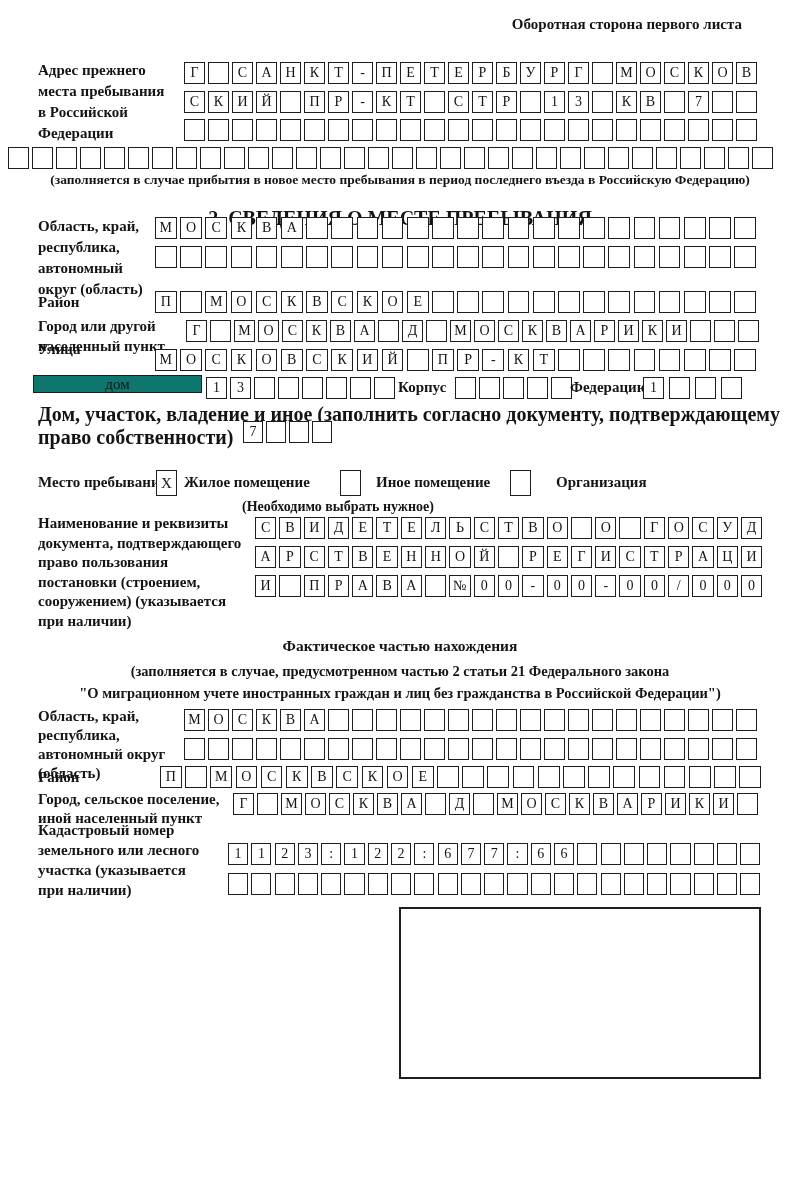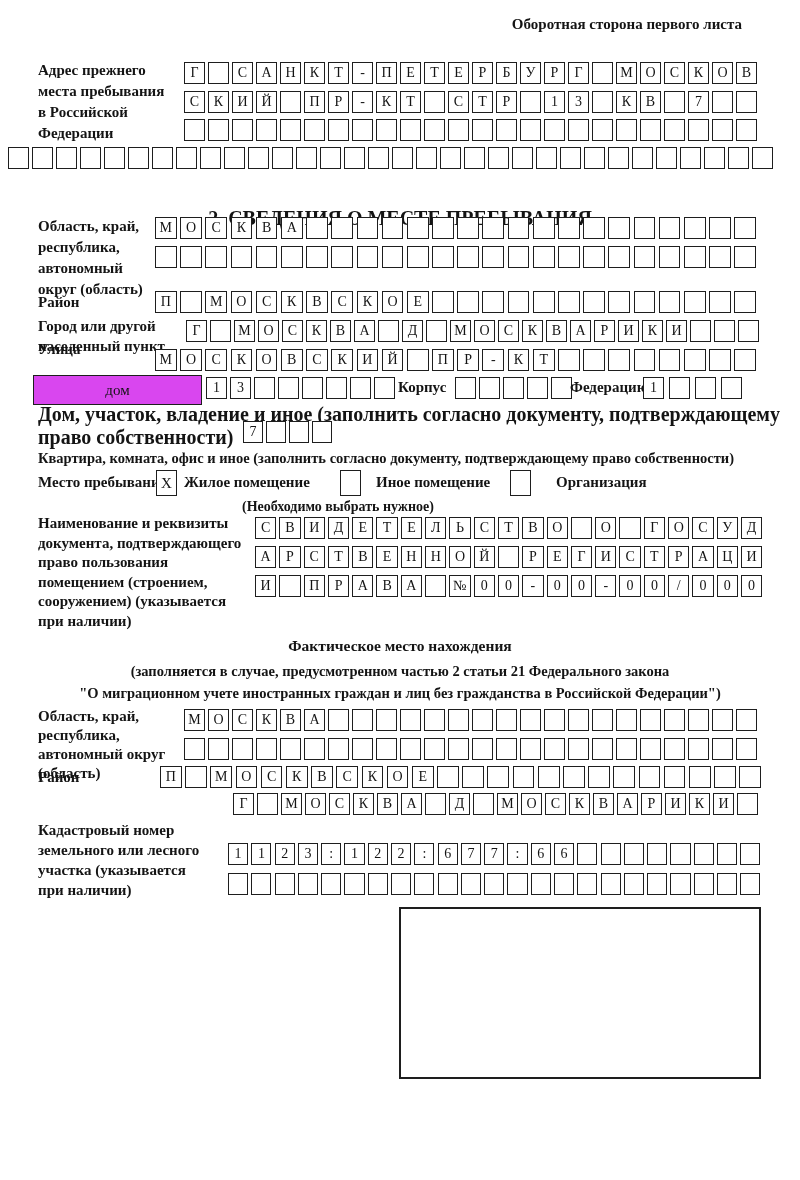--- a/index.html
+++ b/index.html
@@ -16,22 +16,22 @@
   .cr .cell{
     width:var(--w,21px);height:22px;box-sizing:border-box;
     border:1.6px solid #1e1e1e;display:flex;align-items:center;justify-content:center;
     font-size:14px;background:#fff;flex:0 0 auto;
   }
   .p25{--w:21.7px;--g:3.5px;}
   .doc{--w:21.3px;--g:3px;}
   .cad{--w:20.2px;--g:3.1px;}
   .q{--w:20px;--g:3px;}
   .wide-box{
-    position:absolute;box-sizing:border-box;border:1.7px solid #1e1e1e;height:30px;
-    display:flex;align-items:center;justify-content:center;font-size:15px;background:#d946ef;
+    position:absolute;box-sizing:border-box;border:1.7px solid #1e1e1e;height:18px;
+    display:flex;align-items:center;justify-content:center;font-size:15px;background:#0f766e;
   }
   .chk{
     position:absolute;box-sizing:border-box;border:1.7px solid #1e1e1e;width:21px;height:26px;
     display:flex;align-items:center;justify-content:center;font-size:15px;background:#fff;
   }
   .stamp{position:absolute;box-sizing:border-box;border:2px solid #1e1e1e;background:#fff;}
 </style>
 </head>
 <body>
 
@@ -148,20 +148,21 @@
       <span class="cell"></span>
       <span class="cell"></span>
       <span class="cell"></span>
       <span class="cell"></span>
       <span class="cell"></span>
       <span class="cell"></span>
       <span class="cell"></span>
       <span class="cell"></span>
       <span class="cell"></span>
     </div>
+  <div class="abs note ctr" style="top:172px;">(заполняется в случае прибытия в новое место пребывания в период последнего въезда в Российскую Федерацию)</div>
 
   <div class="abs ctr bold" style="top:207px;font-size:20px;">2. СВЕДЕНИЯ О МЕСТЕ ПРЕБЫВАНИЯ</div>
 
   <div class="abs lbl" style="left:38px;top:216px;">Область, край,
 республика,
 автономный
 округ (область)</div>
   <div class="cr p25" style="left:155px;top:217px;">
       <span class="cell">М</span>
       <span class="cell">О</span>
@@ -327,35 +328,34 @@
       <span class="cell"></span>
     </div>
   <div class="abs" style="left:38px;top:403px;font-size:20px;">Дом, участок, владение и иное (заполнить согласно документу, подтверждающему право собственности)</div>
 
   <div class="cr q" style="left:243px;top:421px;">
       <span class="cell">7</span>
       <span class="cell"></span>
       <span class="cell"></span>
       <span class="cell"></span>
     </div>
-  <div class="abs" style="left:38px;top:450px;font-size:14.5px;">Квартира, комната, офис и иное (заполнить согласно документу, подтверждающему право собственности)</div>
 
   <div class="abs" style="left:38px;top:474px;font-size:15px;">Место пребывания:</div>
   <div class="chk" style="left:156px;top:470px;">X</div>
   <div class="abs" style="left:184px;top:474px;font-size:15px;">Жилое помещение</div>
   <div class="chk" style="left:340px;top:470px;"></div>
   <div class="abs" style="left:376px;top:474px;font-size:15px;">Иное помещение</div>
   <div class="chk" style="left:510px;top:470px;"></div>
   <div class="abs" style="left:556px;top:474px;font-size:15px;">Организация</div>
   <div class="abs" style="left:242px;top:499px;font-size:14px;">(Необходимо выбрать нужное)</div>
 
   <div class="abs lbl" style="left:38px;top:514px;line-height:19.5px;">Наименование и реквизиты
 документа, подтверждающего
 право пользования
-помещением (строением,
+постановки (строением,
 сооружением) (указывается
 при наличии)</div>
   <div class="cr doc" style="left:255px;top:517px;">
       <span class="cell">С</span>
       <span class="cell">В</span>
       <span class="cell">И</span>
       <span class="cell">Д</span>
       <span class="cell">Е</span>
       <span class="cell">Т</span>
       <span class="cell">Е</span>
@@ -414,21 +414,21 @@
       <span class="cell">0</span>
       <span class="cell">-</span>
       <span class="cell">0</span>
       <span class="cell">0</span>
       <span class="cell">/</span>
       <span class="cell">0</span>
       <span class="cell">0</span>
       <span class="cell">0</span>
     </div>
 
-  <div class="abs ctr bold" style="top:637px;font-size:15.5px;">Фактическое место нахождения</div>
+  <div class="abs ctr bold" style="top:637px;font-size:15.5px;">Фактическое частью нахождения</div>
   <div class="abs ctr" style="top:663px;font-size:14.5px;">(заполняется в случае, предусмотренном частью 2 статьи 21 Федерального закона</div>
   <div class="abs ctr" style="top:685px;font-size:14.5px;">"О миграционном учете иностранных граждан и лиц без гражданства в Российской Федерации")</div>
 
   <div class="abs lbl" style="left:38px;top:707px;line-height:19px;">Область, край,
 республика,
 автономный округ
 (область)</div>
   <div class="cr" style="left:184px;top:709px;">
       <span class="cell">М</span>
       <span class="cell">О</span>
@@ -503,20 +503,22 @@
       <span class="cell"></span>
       <span class="cell"></span>
       <span class="cell"></span>
       <span class="cell"></span>
       <span class="cell"></span>
       <span class="cell"></span>
       <span class="cell"></span>
       <span class="cell"></span>
     </div>
 
+  <div class="abs lbl" style="left:38px;top:790px;line-height:19px;">Город, сельское поселение,
+иной населенный пункт</div>
   <div class="cr" style="left:233px;top:793px;">
       <span class="cell">Г</span>
       <span class="cell"></span>
       <span class="cell">М</span>
       <span class="cell">О</span>
       <span class="cell">С</span>
       <span class="cell">К</span>
       <span class="cell">В</span>
       <span class="cell">А</span>
       <span class="cell"></span>

